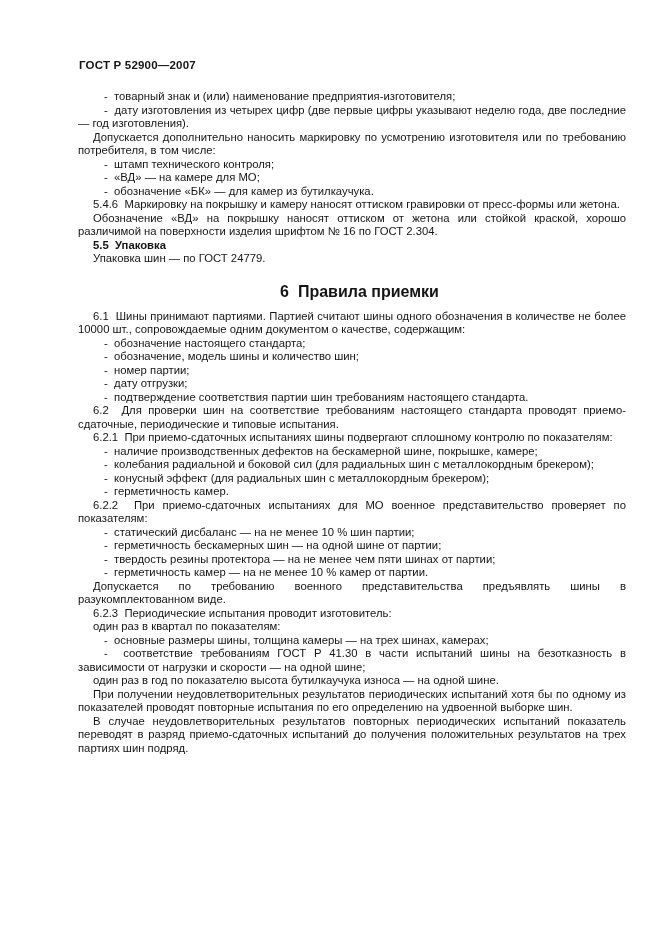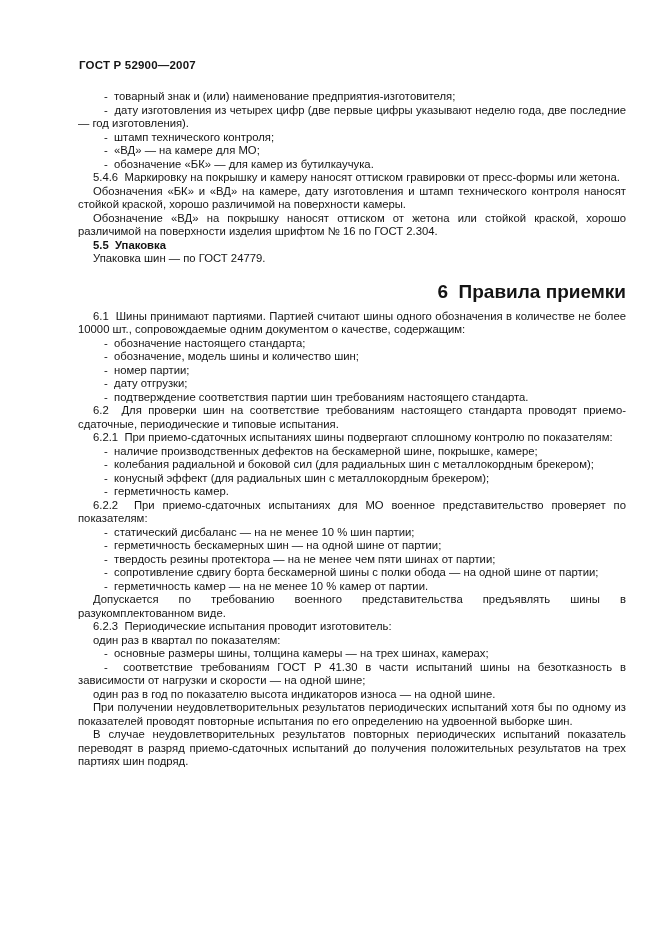--- a/index.html
+++ b/index.html
@@ -29,74 +29,73 @@
     font-size:11.3px;
     line-height:13.5px;
     text-align:justify;
     margin-left:20px;
   }
   .content > div{margin:0;}
   .b-p{text-indent:15px;}
   .b-li{text-indent:26px;}
   .b-bold{font-weight:bold;}
   .b-h1{
-    font-size:19px;
+    font-size:16px;
     line-height:17px;
     font-weight:bold;
     margin:17px 0 10px 0 !important;
-    text-align:right;
+    text-align:center;
     text-indent:15px;
   }
   .page-number{
     position:absolute;
     left:52px;
     top:846px;
     font-size:10.5px;
   }
 </style>
 </head>
 <body>
 
 <div class="page">
   <div class="doc-header">ГОСТ Р 52900—2007</div>
 
   <div class="content" id="content-area">
       <div class="b-li">-&nbsp; товарный знак и (или) наименование предприятия-изготовителя;</div>
       <div class="b-li">-&nbsp; дату изготовления из четырех цифр (две первые цифры указывают неделю года, две последние — год изготовления).</div>
+      <div class="b-p">Допускается дополнительно наносить маркировку по усмотрению изготовителя или по требованию потребителя, в том числе:</div>
       <div class="b-li">-&nbsp; штамп технического контроля;</div>
       <div class="b-li">-&nbsp; «ВД» — на камере для МО;</div>
       <div class="b-li">-&nbsp; обозначение «БК» — для камер из бутилкаучука.</div>
       <div class="b-p">5.4.6&nbsp; Маркировку на покрышку и камеру наносят оттиском гравировки от пресс-формы или жетона.</div>
-      <div class="b-p">Обозначения «БК» и «ВД» на камере, дату изготовления и штамп технического контроля наносят стойкой краской, хорошо различимой на поверхности камеры.</div>
       <div class="b-p">Обозначение «ВД» на покрышку наносят оттиском от жетона или стойкой краской, хорошо различимой на поверхности изделия шрифтом № 16 по ГОСТ 2.304.</div>
       <div class="b-p b-bold">5.5&nbsp; Упаковка</div>
       <div class="b-p">Упаковка шин — по ГОСТ 24779.</div>
       <div class="b-h1">6&nbsp; Правила приемки</div>
       <div class="b-p">6.1&nbsp; Шины принимают партиями. Партией считают шины одного обозначения в количестве не более 10000 шт., сопровождаемые одним документом о качестве, содержащим:</div>
       <div class="b-li">-&nbsp; обозначение настоящего стандарта;</div>
       <div class="b-li">-&nbsp; обозначение, модель шины и количество шин;</div>
       <div class="b-li">-&nbsp; номер партии;</div>
       <div class="b-li">-&nbsp; дату отгрузки;</div>
       <div class="b-li">-&nbsp; подтверждение соответствия партии шин требованиям настоящего стандарта.</div>
       <div class="b-p">6.2&nbsp; Для проверки шин на соответствие требованиям настоящего стандарта проводят приемо-сдаточные, периодические и типовые испытания.</div>
       <div class="b-p">6.2.1&nbsp; При приемо-сдаточных испытаниях шины подвергают сплошному контролю по показателям:</div>
       <div class="b-li">-&nbsp; наличие производственных дефектов на бескамерной шине, покрышке, камере;</div>
       <div class="b-li">-&nbsp; колебания радиальной и боковой сил (для радиальных шин с металлокордным брекером);</div>
       <div class="b-li">-&nbsp; конусный эффект (для радиальных шин с металлокордным брекером);</div>
       <div class="b-li">-&nbsp; герметичность камер.</div>
       <div class="b-p">6.2.2&nbsp; При приемо-сдаточных испытаниях для МО военное представительство проверяет по показателям:</div>
       <div class="b-li">-&nbsp; статический дисбаланс — на не менее 10 % шин партии;</div>
       <div class="b-li">-&nbsp; герметичность бескамерных шин — на одной шине от партии;</div>
       <div class="b-li">-&nbsp; твердость резины протектора — на не менее чем пяти шинах от партии;</div>
-      <div class="b-li">-&nbsp; сопротивление сдвигу борта бескамерной шины с полки обода — на одной шине от партии;</div>
       <div class="b-li">-&nbsp; герметичность камер — на не менее 10 % камер от партии.</div>
       <div class="b-p">Допускается по требованию военного представительства предъявлять шины в разукомплектованном виде.</div>
       <div class="b-p">6.2.3&nbsp; Периодические испытания проводит изготовитель:</div>
       <div class="b-p">один раз в квартал по показателям:</div>
       <div class="b-li">-&nbsp; основные размеры шины, толщина камеры — на трех шинах, камерах;</div>
       <div class="b-li">-&nbsp; соответствие требованиям ГОСТ Р 41.30 в части испытаний шины на безотказность в зависимости от нагрузки и скорости — на одной шине;</div>
-      <div class="b-p">один раз в год по показателю высота индикаторов износа — на одной шине.</div>
+      <div class="b-p">один раз в год по показателю высота бутилкаучука износа — на одной шине.</div>
       <div class="b-p">При получении неудовлетворительных результатов периодических испытаний хотя бы по одному из показателей проводят повторные испытания по его определению на удвоенной выборке шин.</div>
       <div class="b-p">В случае неудовлетворительных результатов повторных периодических испытаний показатель переводят в разряд приемо-сдаточных испытаний до получения положительных результатов на трех партиях шин подряд.</div>
     </div>
 
   <div class="page-number">6</div>
 </div>
 
 </body></html>

